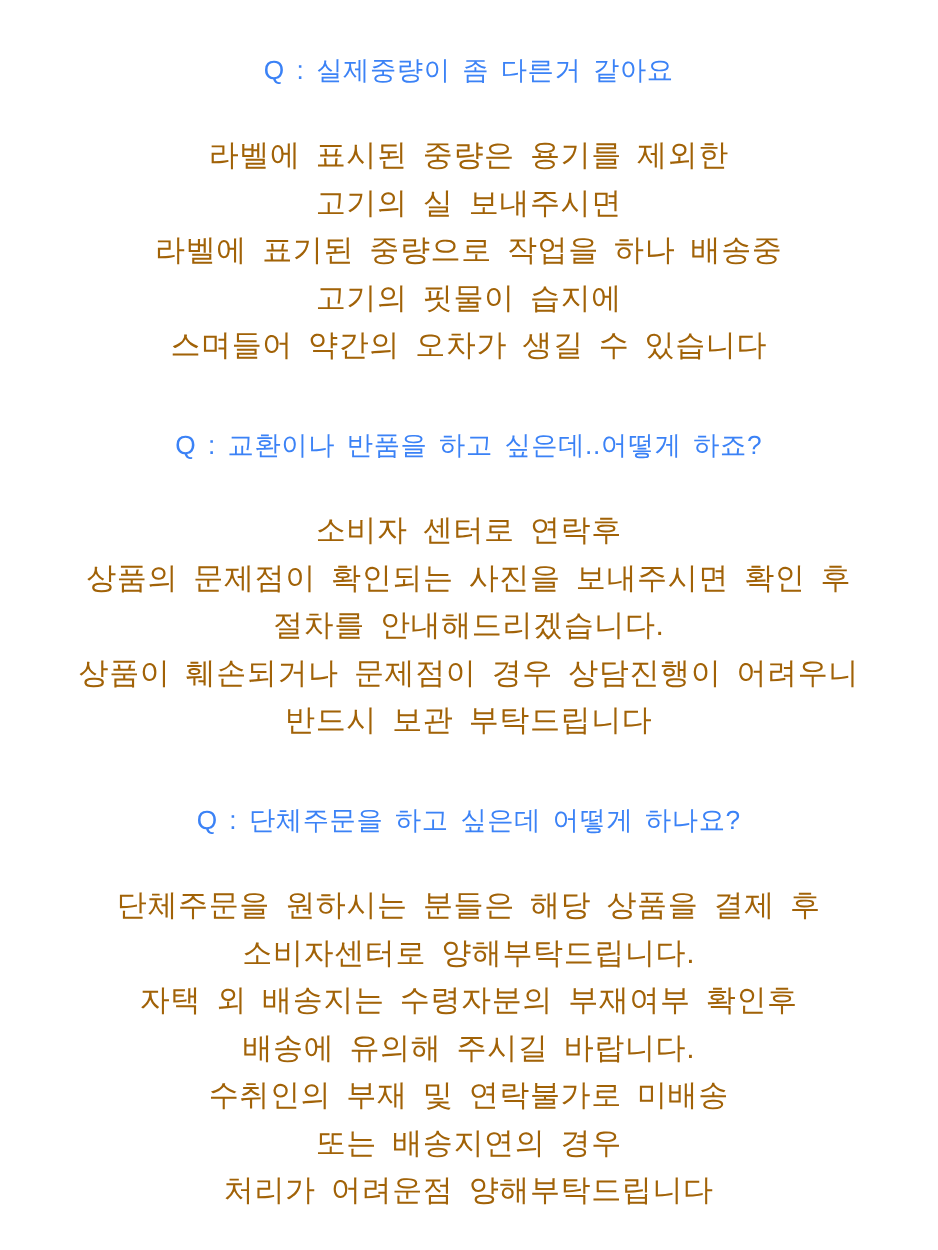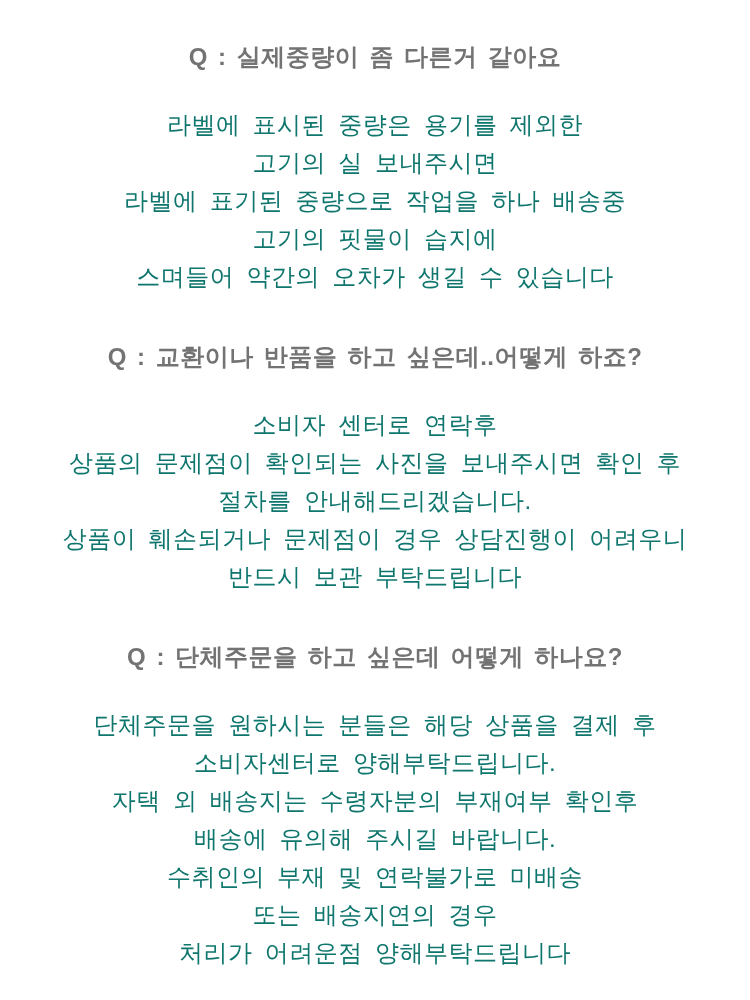--- a/index.html
+++ b/index.html
@@ -18,38 +18,38 @@
     width: 750px;
     height: 1000px;
     padding-top: 36px;
     text-align: center;
     background: #ffffff;
   }
   .faq-section { margin: 0; }
   .faq-question {
     margin: 0 0 34px 0;
     padding-top: 6px;
-    font-size: 24px;
-    font-weight: 700;
+    font-size: 21px;
+    font-weight: 400;
     letter-spacing: 0.5px;
     word-spacing: 3px;
-    color: #737373;
+    color: #3b82f6;
     line-height: 30px;
   }
   .faq-section + .faq-section .faq-question {
     margin-top: 28px;
   }
   .faq-answer {
     margin: 0 0 40px 0;
   }
   .answer-line {
     margin: 0;
     font-size: 24px;
     font-weight: 400;
-    color: #0f766e;
+    color: #a16207;
     line-height: 38px;
     letter-spacing: 0.5px;
     word-spacing: 5px;
     white-space: nowrap;
   }
 </style>
 </head>
 <body>
 
 <main class="faq-page">

